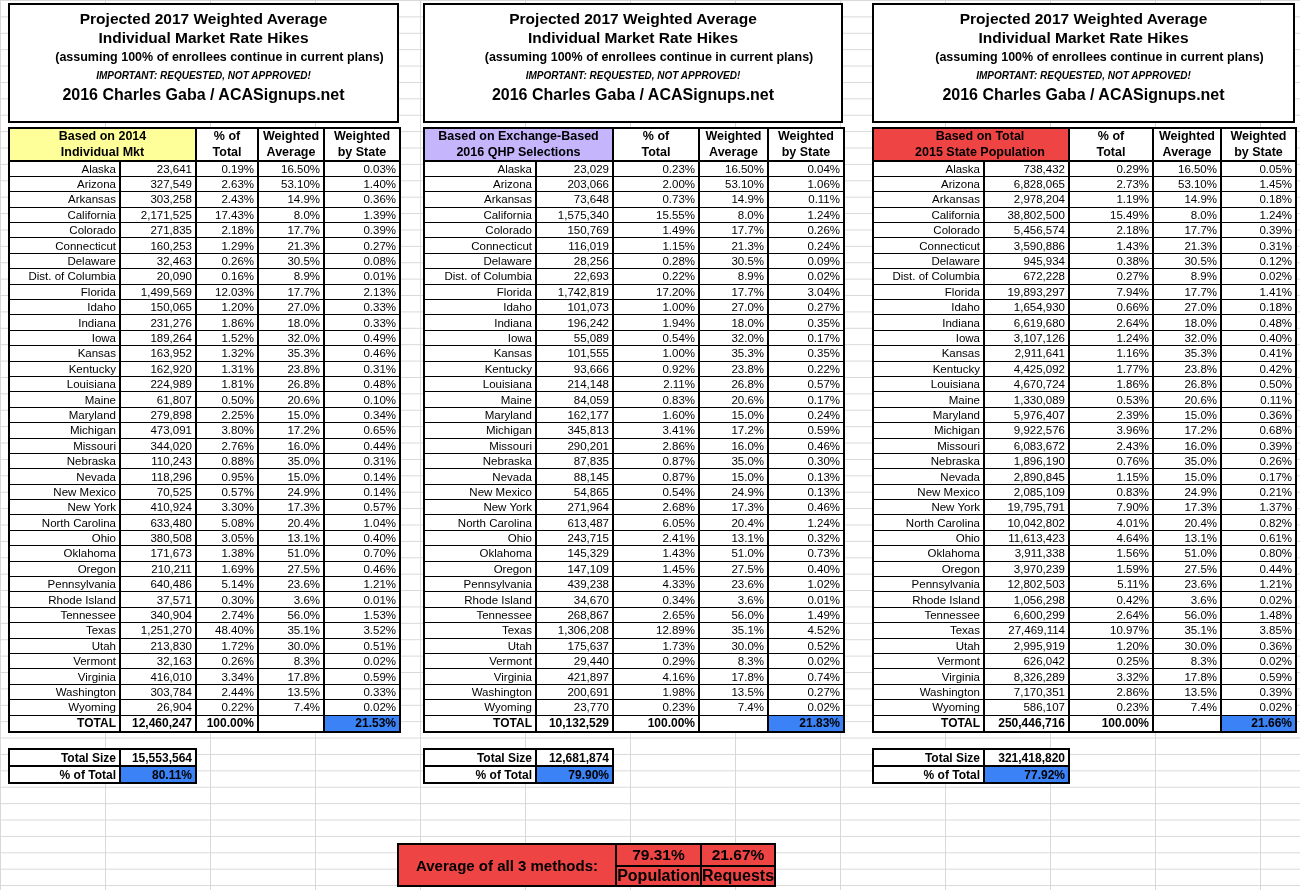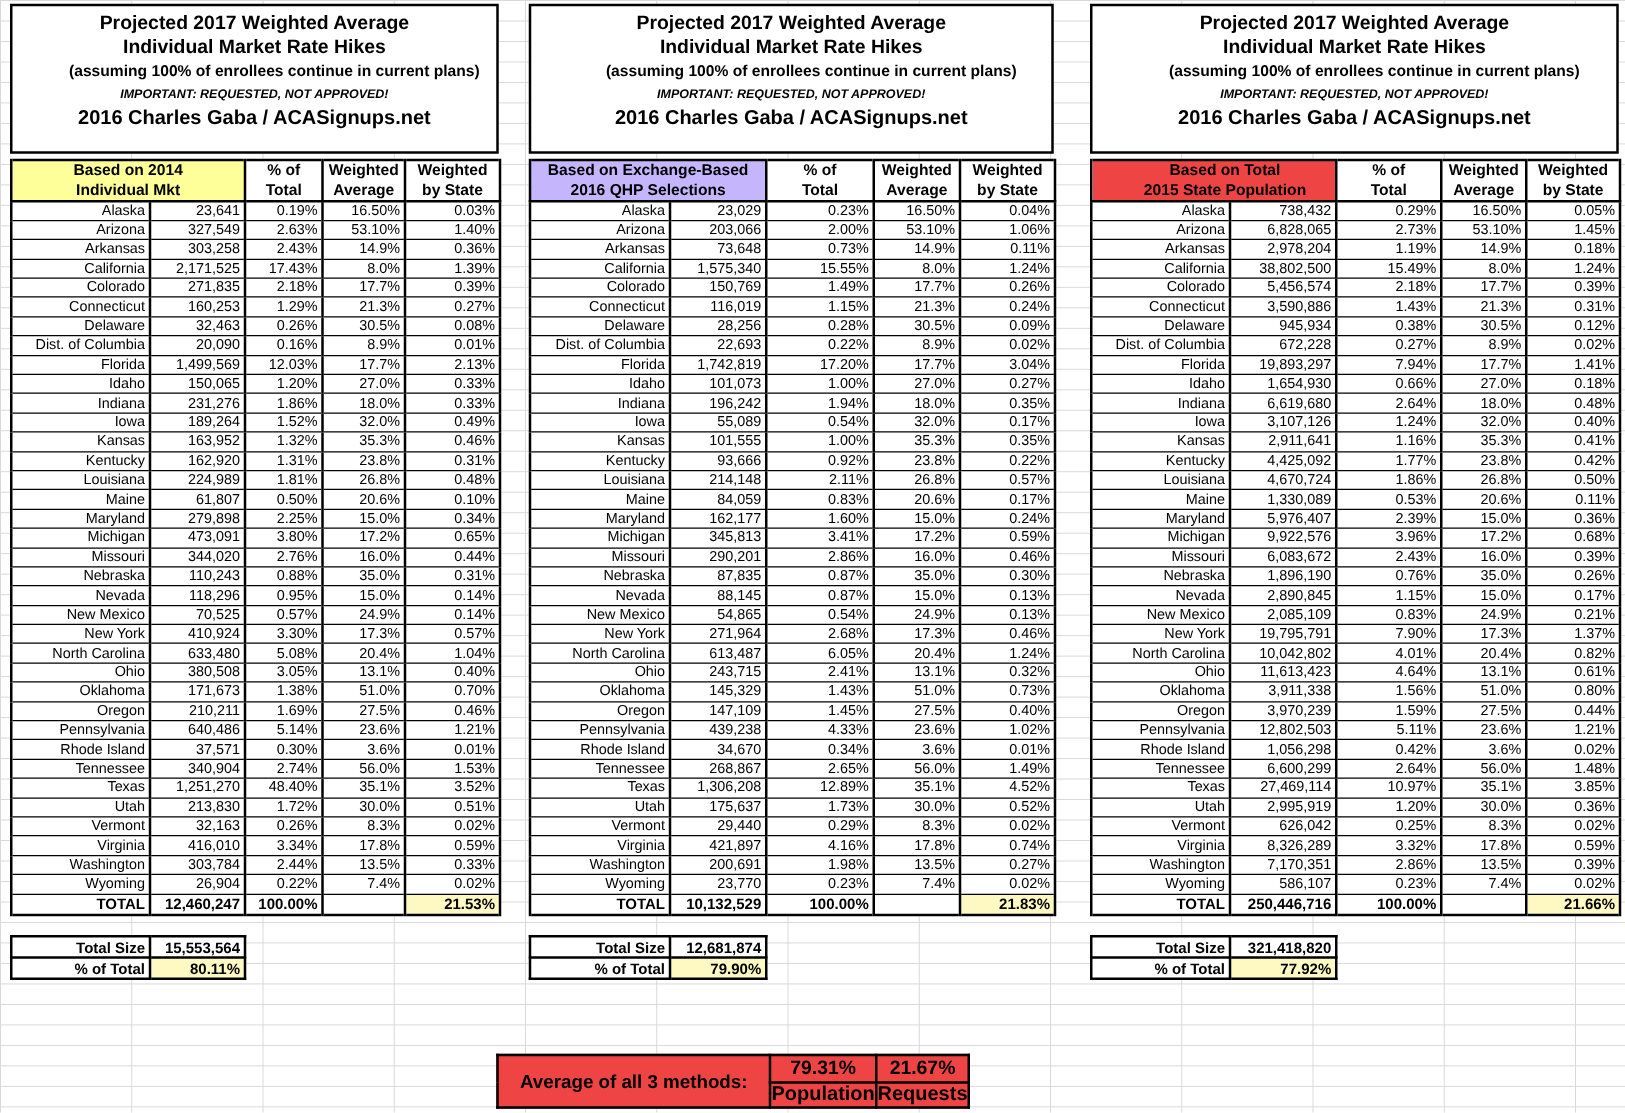--- a/index.html
+++ b/index.html
@@ -63,21 +63,21 @@
     text-align: right;
     padding: 0 3px;
   }
   table.sheet tfoot td {
     height: 17px;
     font-size: 12px;
     font-weight: bold;
     text-align: right;
     padding: 0 3px;
   }
-  .hl-yellow { background: #fef9c3; }
+  .hl-yellow { background: #3b82f6; }
 
   
   .sec-1 col.c-state{width:111px} .sec-1 col.c-size{width:76px} .sec-1 col.c-pct{width:62px} .sec-1 col.c-wavg{width:66px} .sec-1 col.c-wstate{width:76px}
   .sec-2 col.c-state{width:112px} .sec-2 col.c-size{width:77px} .sec-2 col.c-pct{width:86px} .sec-2 col.c-wavg{width:69px} .sec-2 col.c-wstate{width:76px}
   .sec-3 col.c-state{width:111px} .sec-3 col.c-size{width:85px} .sec-3 col.c-pct{width:84px} .sec-3 col.c-wavg{width:68px} .sec-3 col.c-wstate{width:75px}
 
   table.summary {
     border-collapse: collapse;
     table-layout: fixed;
     background: #fff;

